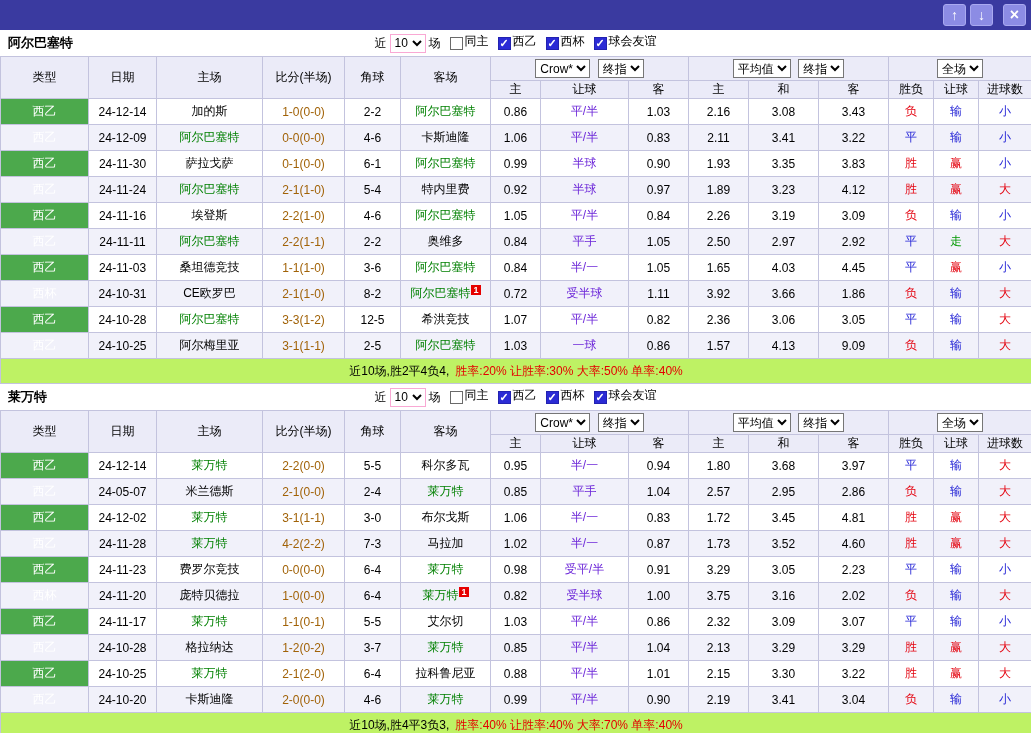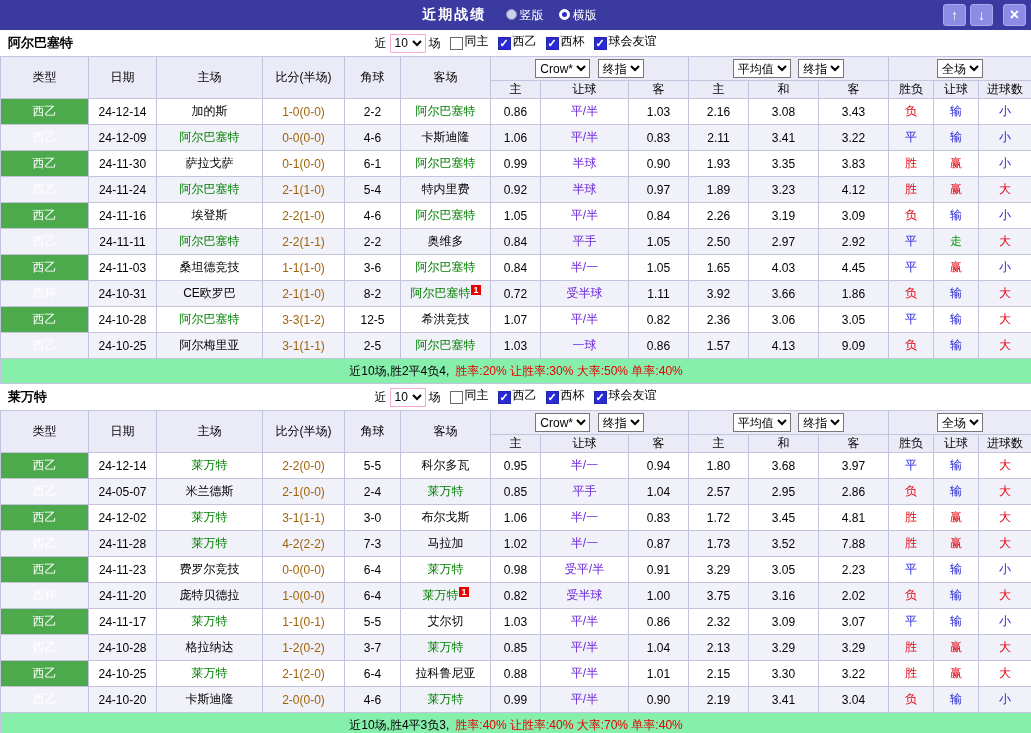--- a/index.html
+++ b/index.html
@@ -39,33 +39,28 @@
   .stats-table tbody tr:nth-child(even) td{background:#f1f1fa}
   td.c-type.league{background:#4ca94c;color:#fff}
   td.c-type.cup{background:#128b8e;color:#fff}
   .focal{color:#008000}
   .score{color:#a16207}
   .hcap{color:#6d28d9}
   .t-red{color:#e4030f}
   .t-blue{color:#2424d6}
   .t-green{color:#009900}
   .redcard{background:#e60000;color:#fff;font-size:9px;line-height:11px;padding:0 2px;margin-left:1px;font-weight:bold;vertical-align:top}
-  .stats-table tfoot td{height:25px;background:#86efac}
+  .stats-table tfoot td{height:25px;background:#bef264}
   .sum-prefix{color:#000}
   .sum-stats{color:#e40000;margin-left:6px}
 </style>
 </head>
 <body>
 
 <header class="topbar">
-  <div class="topbar-center">
-    <span class="topbar-title">近期战绩</span>
-    <label class="radio-item"><span class="radio"></span><span>竖版</span></label>
-    <label class="radio-item"><span class="radio selected"></span><span>横版</span></label>
-  </div>
   <div class="topbar-buttons">
     <button class="tb-btn"><span>↑</span></button>
     <button class="tb-btn"><span>↓</span></button>
     <button class="tb-btn close"><span>×</span></button>
   </div>
 </header>
 
 <section class="team-section">
   <div class="section-header">
     <span class="team-name">阿尔巴塞特</span>
@@ -449,21 +444,21 @@
           <td>24-11-28</td>
           <td class="focal">莱万特</td>
           <td class="score">4-2(2-2)</td>
           <td>7-3</td>
           <td>马拉加</td>
           <td>1.02</td>
           <td class="hcap">半/一</td>
           <td>0.87</td>
           <td>1.73</td>
           <td>3.52</td>
-          <td>7.88</td>
+          <td>4.60</td>
           <td class="t-red">胜</td>
           <td class="t-red">赢</td>
           <td class="t-red">大</td>
         </tr>
         <tr>
           <td class="c-type league">西乙</td>
           <td>24-11-23</td>
           <td>费罗尔竞技</td>
           <td class="score">0-0(0-0)</td>
           <td>6-4</td>

